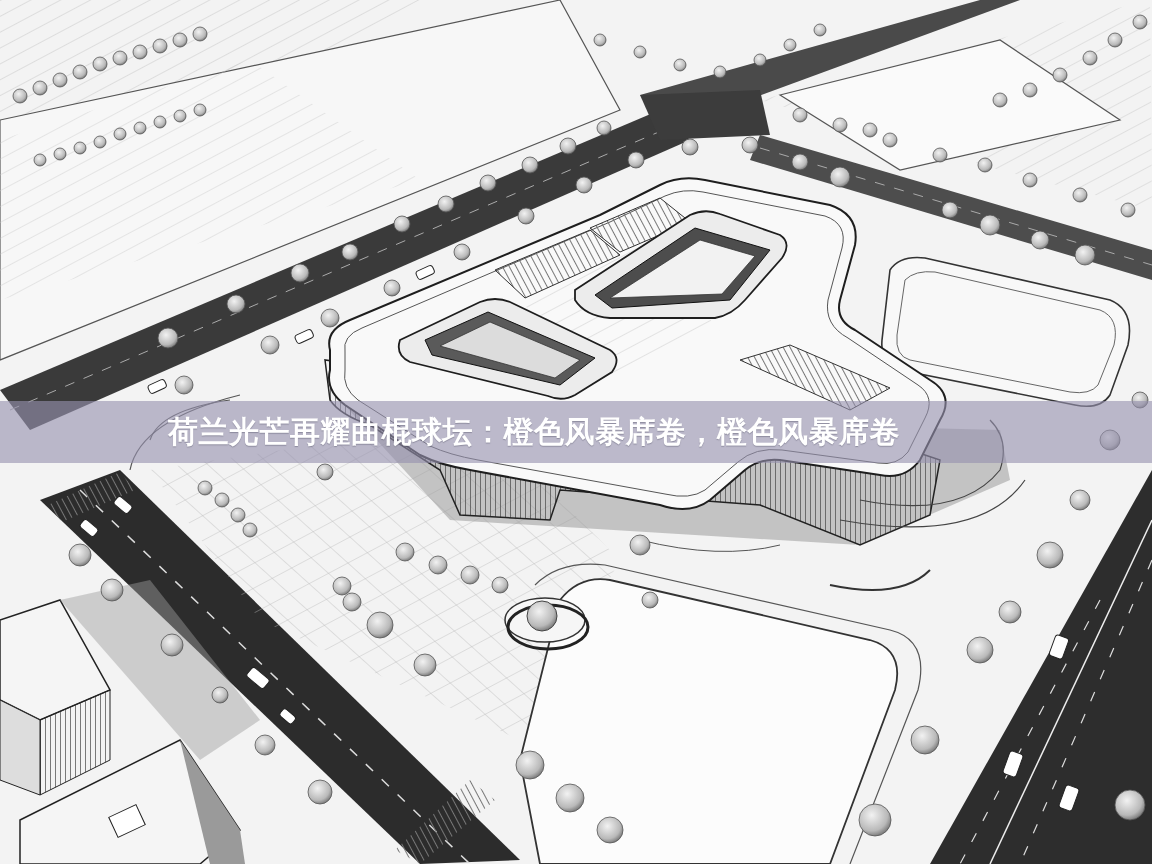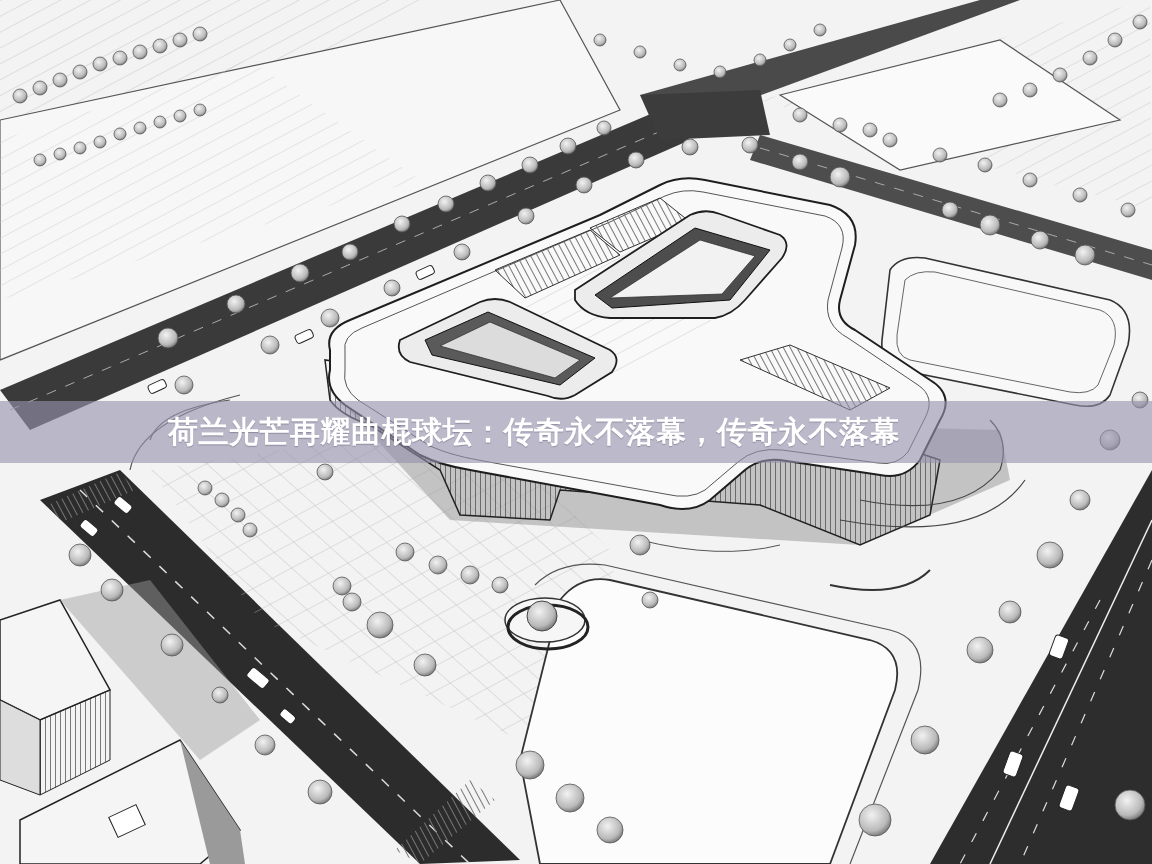--- a/index.html
+++ b/index.html
@@ -232,14 +232,14 @@
       <rect x="247" y="672" width="22" height="12" rx="3" transform="rotate(40 258 678)"></rect>
       <rect x="280" y="712" width="16" height="9" rx="3" transform="rotate(40 288 716)"></rect>
       <rect x="1052" y="636" width="14" height="22" rx="3" transform="rotate(20 1059 647)"></rect>
       <rect x="1006" y="752" width="14" height="24" rx="3" transform="rotate(20 1013 764)"></rect>
       <rect x="1062" y="786" width="14" height="24" rx="3" transform="rotate(20 1069 798)"></rect>
     </g>
   </svg>
 </div>
 
 <div class="caption-band">
-  <div class="caption-text">荷兰光芒再耀曲棍球坛：传奇永不落幕，传奇永不落幕</div>
+  <div class="caption-text">荷兰光芒再耀曲棍球坛：橙色风暴席卷，橙色风暴席卷</div>
 </div>
 
 </body></html>

